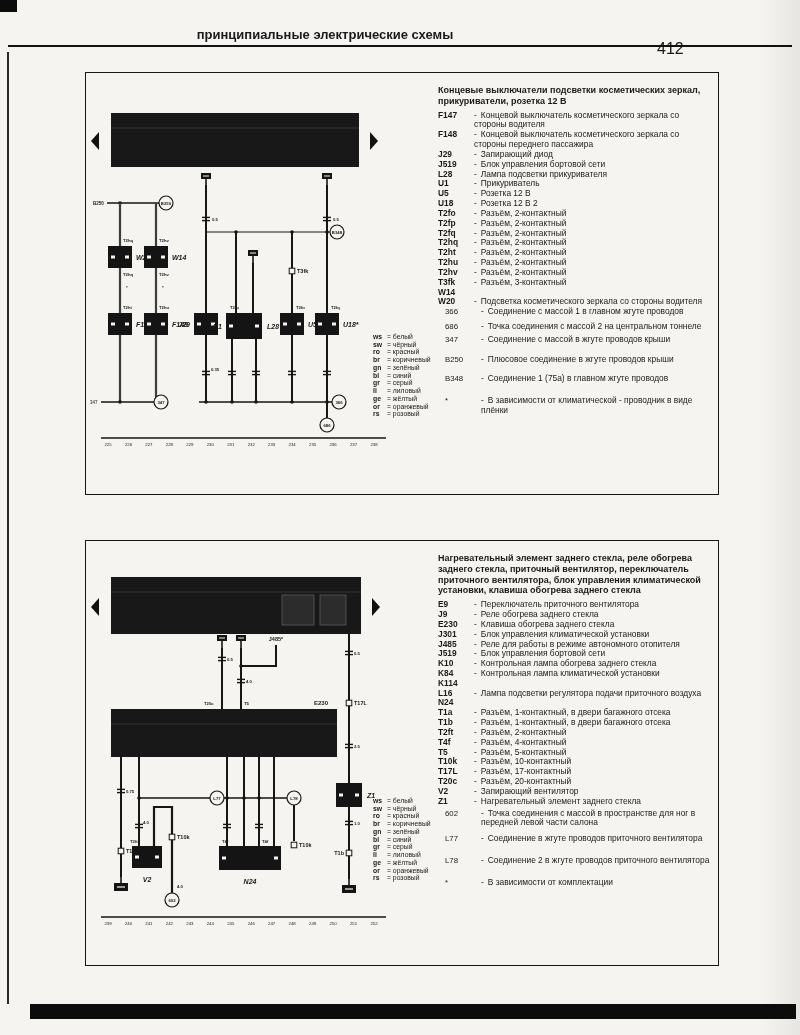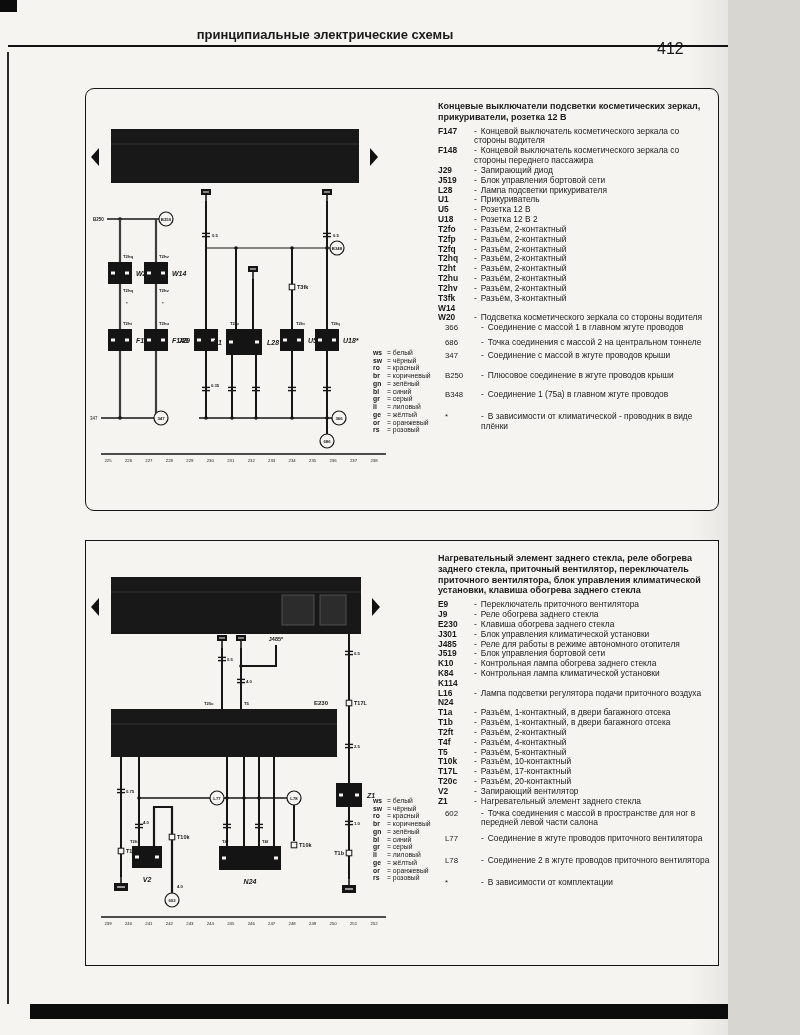--- a/index.html
+++ b/index.html
@@ -1,31 +1,31 @@
 <!DOCTYPE html>
 <html><head>
 <meta charset="utf-8">
 <style>
   html,body{margin:0;padding:0;background:#d8d6d0;}
-  .page{position:relative;width:728px;height:1035px;background:#f5f4f0;
+  .page{position:relative;width:800px;height:1035px;background:#f5f4f0;
         font-family:"Liberation Sans",sans-serif;color:#1a1a1a;overflow:hidden;}
   
   .scan-corner{position:absolute;left:0;top:0;width:17px;height:12px;background:#0c0c0c;}
   .scan-left{position:absolute;left:7px;top:52px;width:2px;height:952px;background:#2a2a2a;}
   .scan-bottom{position:absolute;left:30px;top:1004px;width:766px;height:15px;background:#0c0c0c;}
   .scan-right{position:absolute;right:0;top:0;width:40px;height:100%;
               background:linear-gradient(to right,rgba(0,0,0,0),rgba(0,0,0,0.06));}
   
   .hdr-title{position:absolute;top:27px;left:115px;width:420px;text-align:center;
              font-weight:bold;font-size:13px;}
   .hdr-num{position:absolute;top:40px;left:657px;font-weight:normal;font-size:16px;}
   .hdr-rule{position:absolute;top:45px;left:8px;width:784px;height:2px;background:#111;}
   
   .panel{position:absolute;left:85px;width:632px;border:1.5px solid #161616;background:#f5f4f0;}
-  #panel1{top:88px;height:421px;border-radius:9px;}
+  #panel1{top:72px;height:421px;}
   #panel2{top:540px;height:424px;}
   svg.schem{position:absolute;left:0;top:0;}
   
   .legend{position:absolute;left:352px;top:12px;width:276px;}
   .legend-title{font-weight:bold;font-size:9px;line-height:1.2;margin-bottom:4px;}
   .lrow{display:flex;font-size:8.4px;line-height:1.17;}
   .lcode{flex:0 0 36px;font-weight:bold;}
   .ldesc{flex:1;}
   .ldesc::before{content:"-";margin-right:4px;}
   .lrow.sub .lcode{font-weight:normal;font-size:7.8px;padding-left:7px;}

